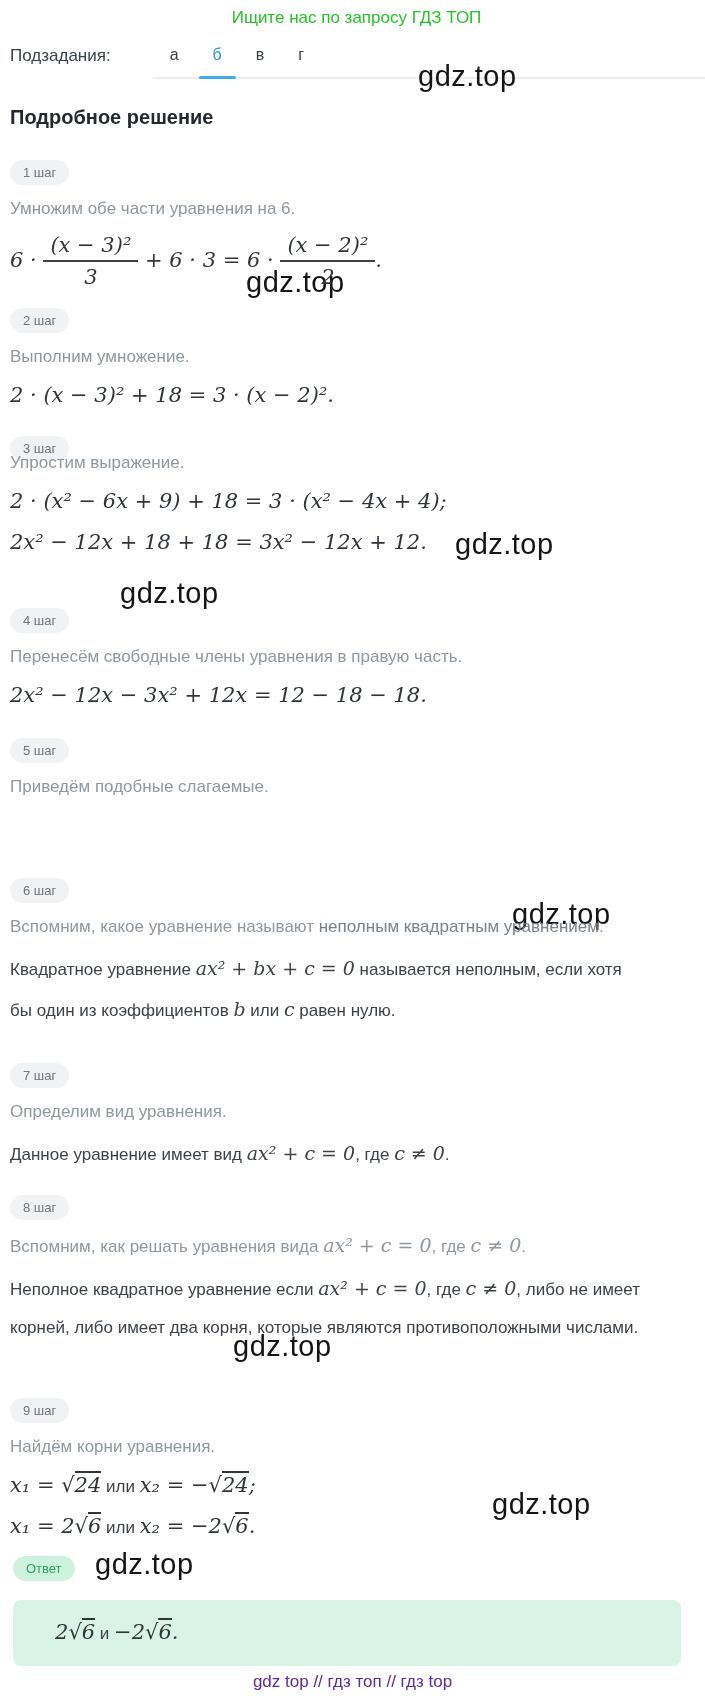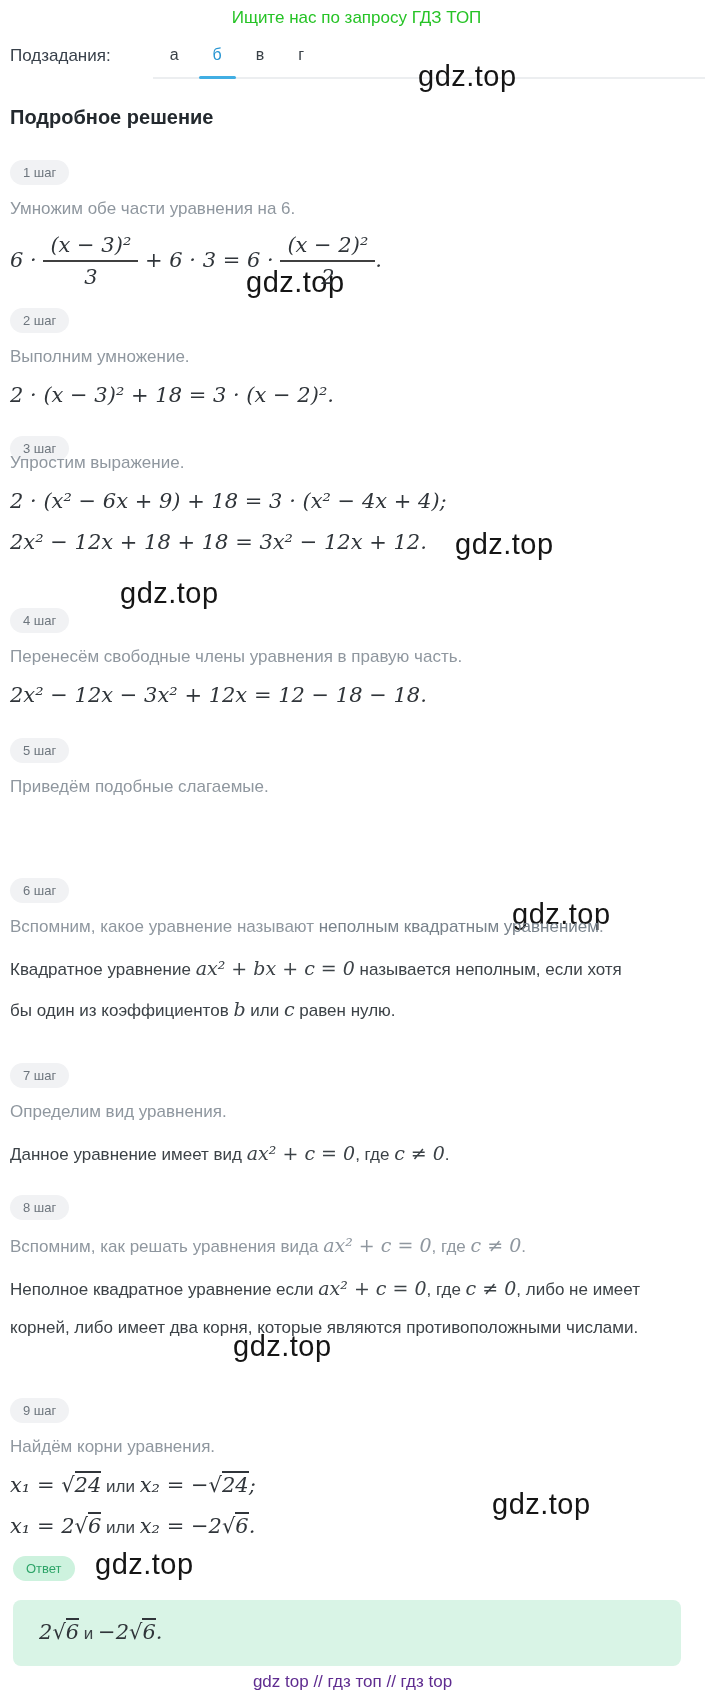--- a/index.html
+++ b/index.html
@@ -43,21 +43,21 @@
   .frac{display:inline-block;vertical-align:middle;text-align:center;line-height:1.25;}
   .fnum{display:block;border-bottom:2px solid #404040;padding:0 7px 2px;}
   .fden{display:block;padding-top:2px;}
   .sqrt{white-space:nowrap;}
   .sqrtarg{border-top:2px solid #30353a;padding-top:0px;}
   .answer-badge{position:absolute;top:1556px;left:13px;background:#cdf2de;color:#2da468;
     font-size:13px;padding:5px 13px;border-radius:15px;}
   .answer-box{position:absolute;top:1600px;left:13px;width:668px;height:66px;
     background:#d9f4e6;border-radius:8px;display:flex;align-items:center;
     padding-left:26px;box-sizing:border-box;}
-  .answer-box .formula{margin-top:0;}
+  .answer-box .formula{margin-top:0;margin-left:16px;}
   .footer{position:absolute;top:1672px;left:0;right:0;text-align:center;
     color:#5f2c90;font-size:17px;font-weight:500;}
 </style>
 </head>
 <body>
 
 <div class="promo">Ищите нас по запросу ГДЗ ТОП</div>
 
 <div class="tabsrow">
   <div class="tabs-label">Подзадания:</div>

